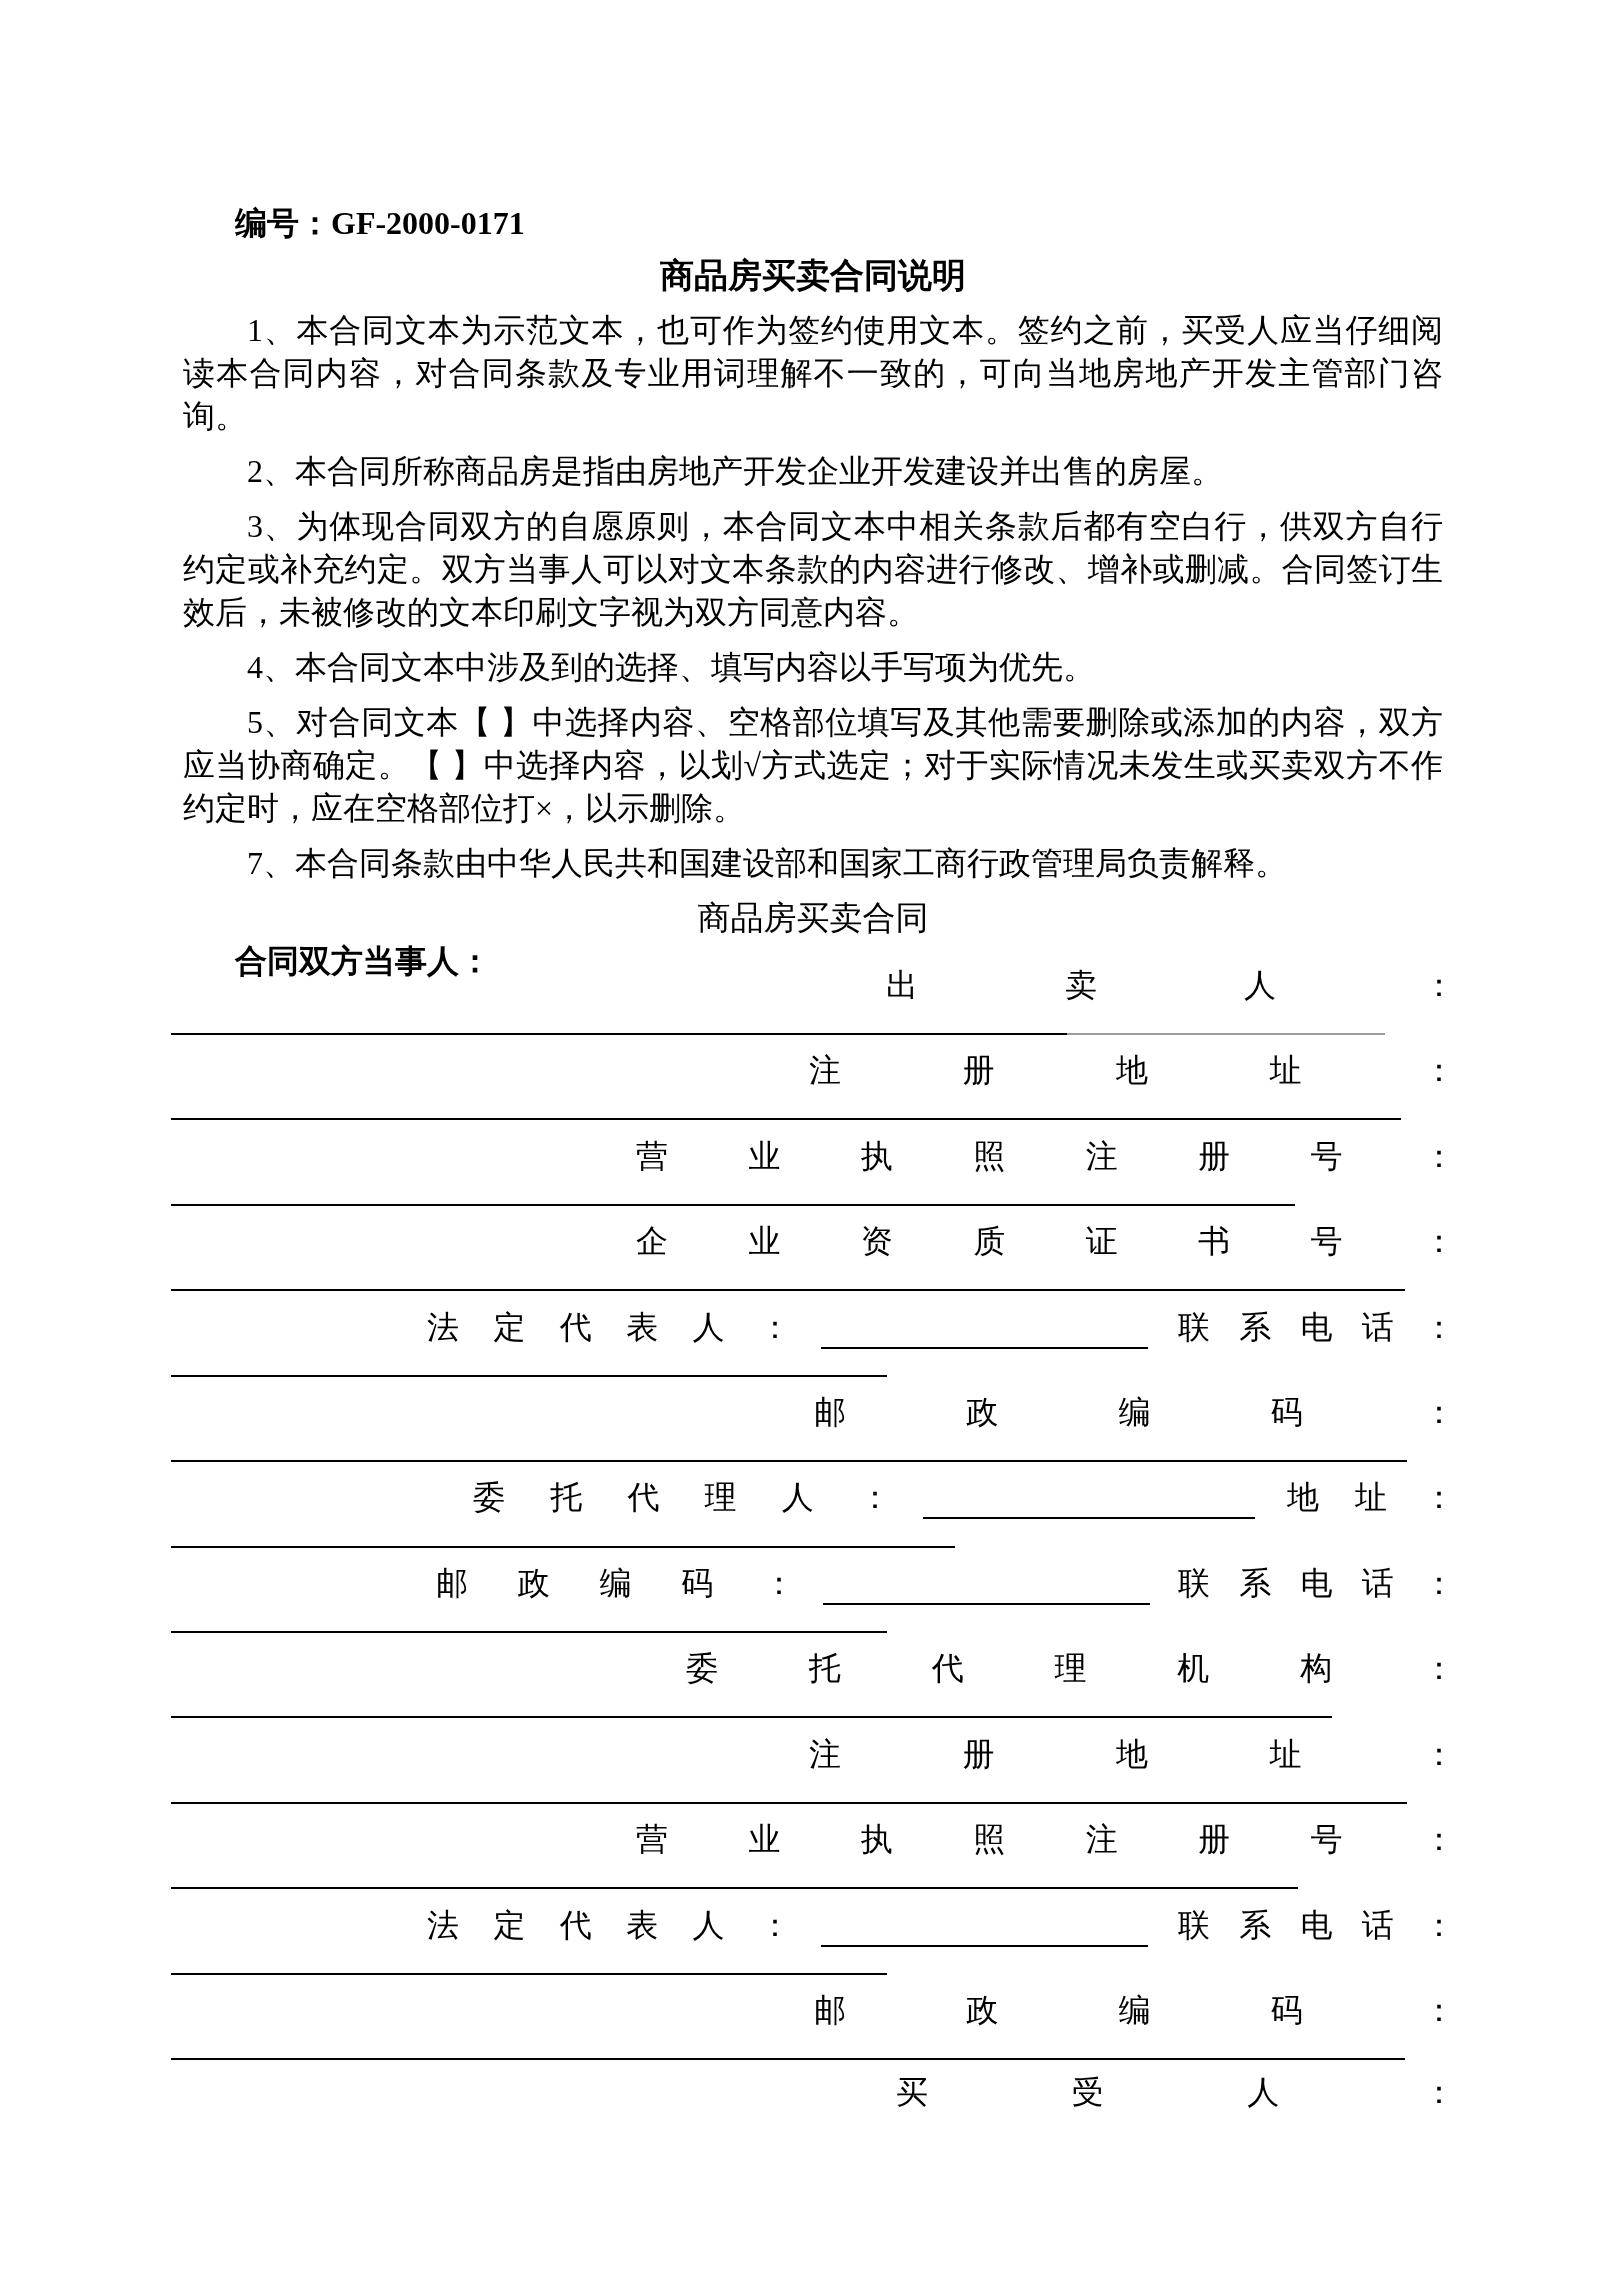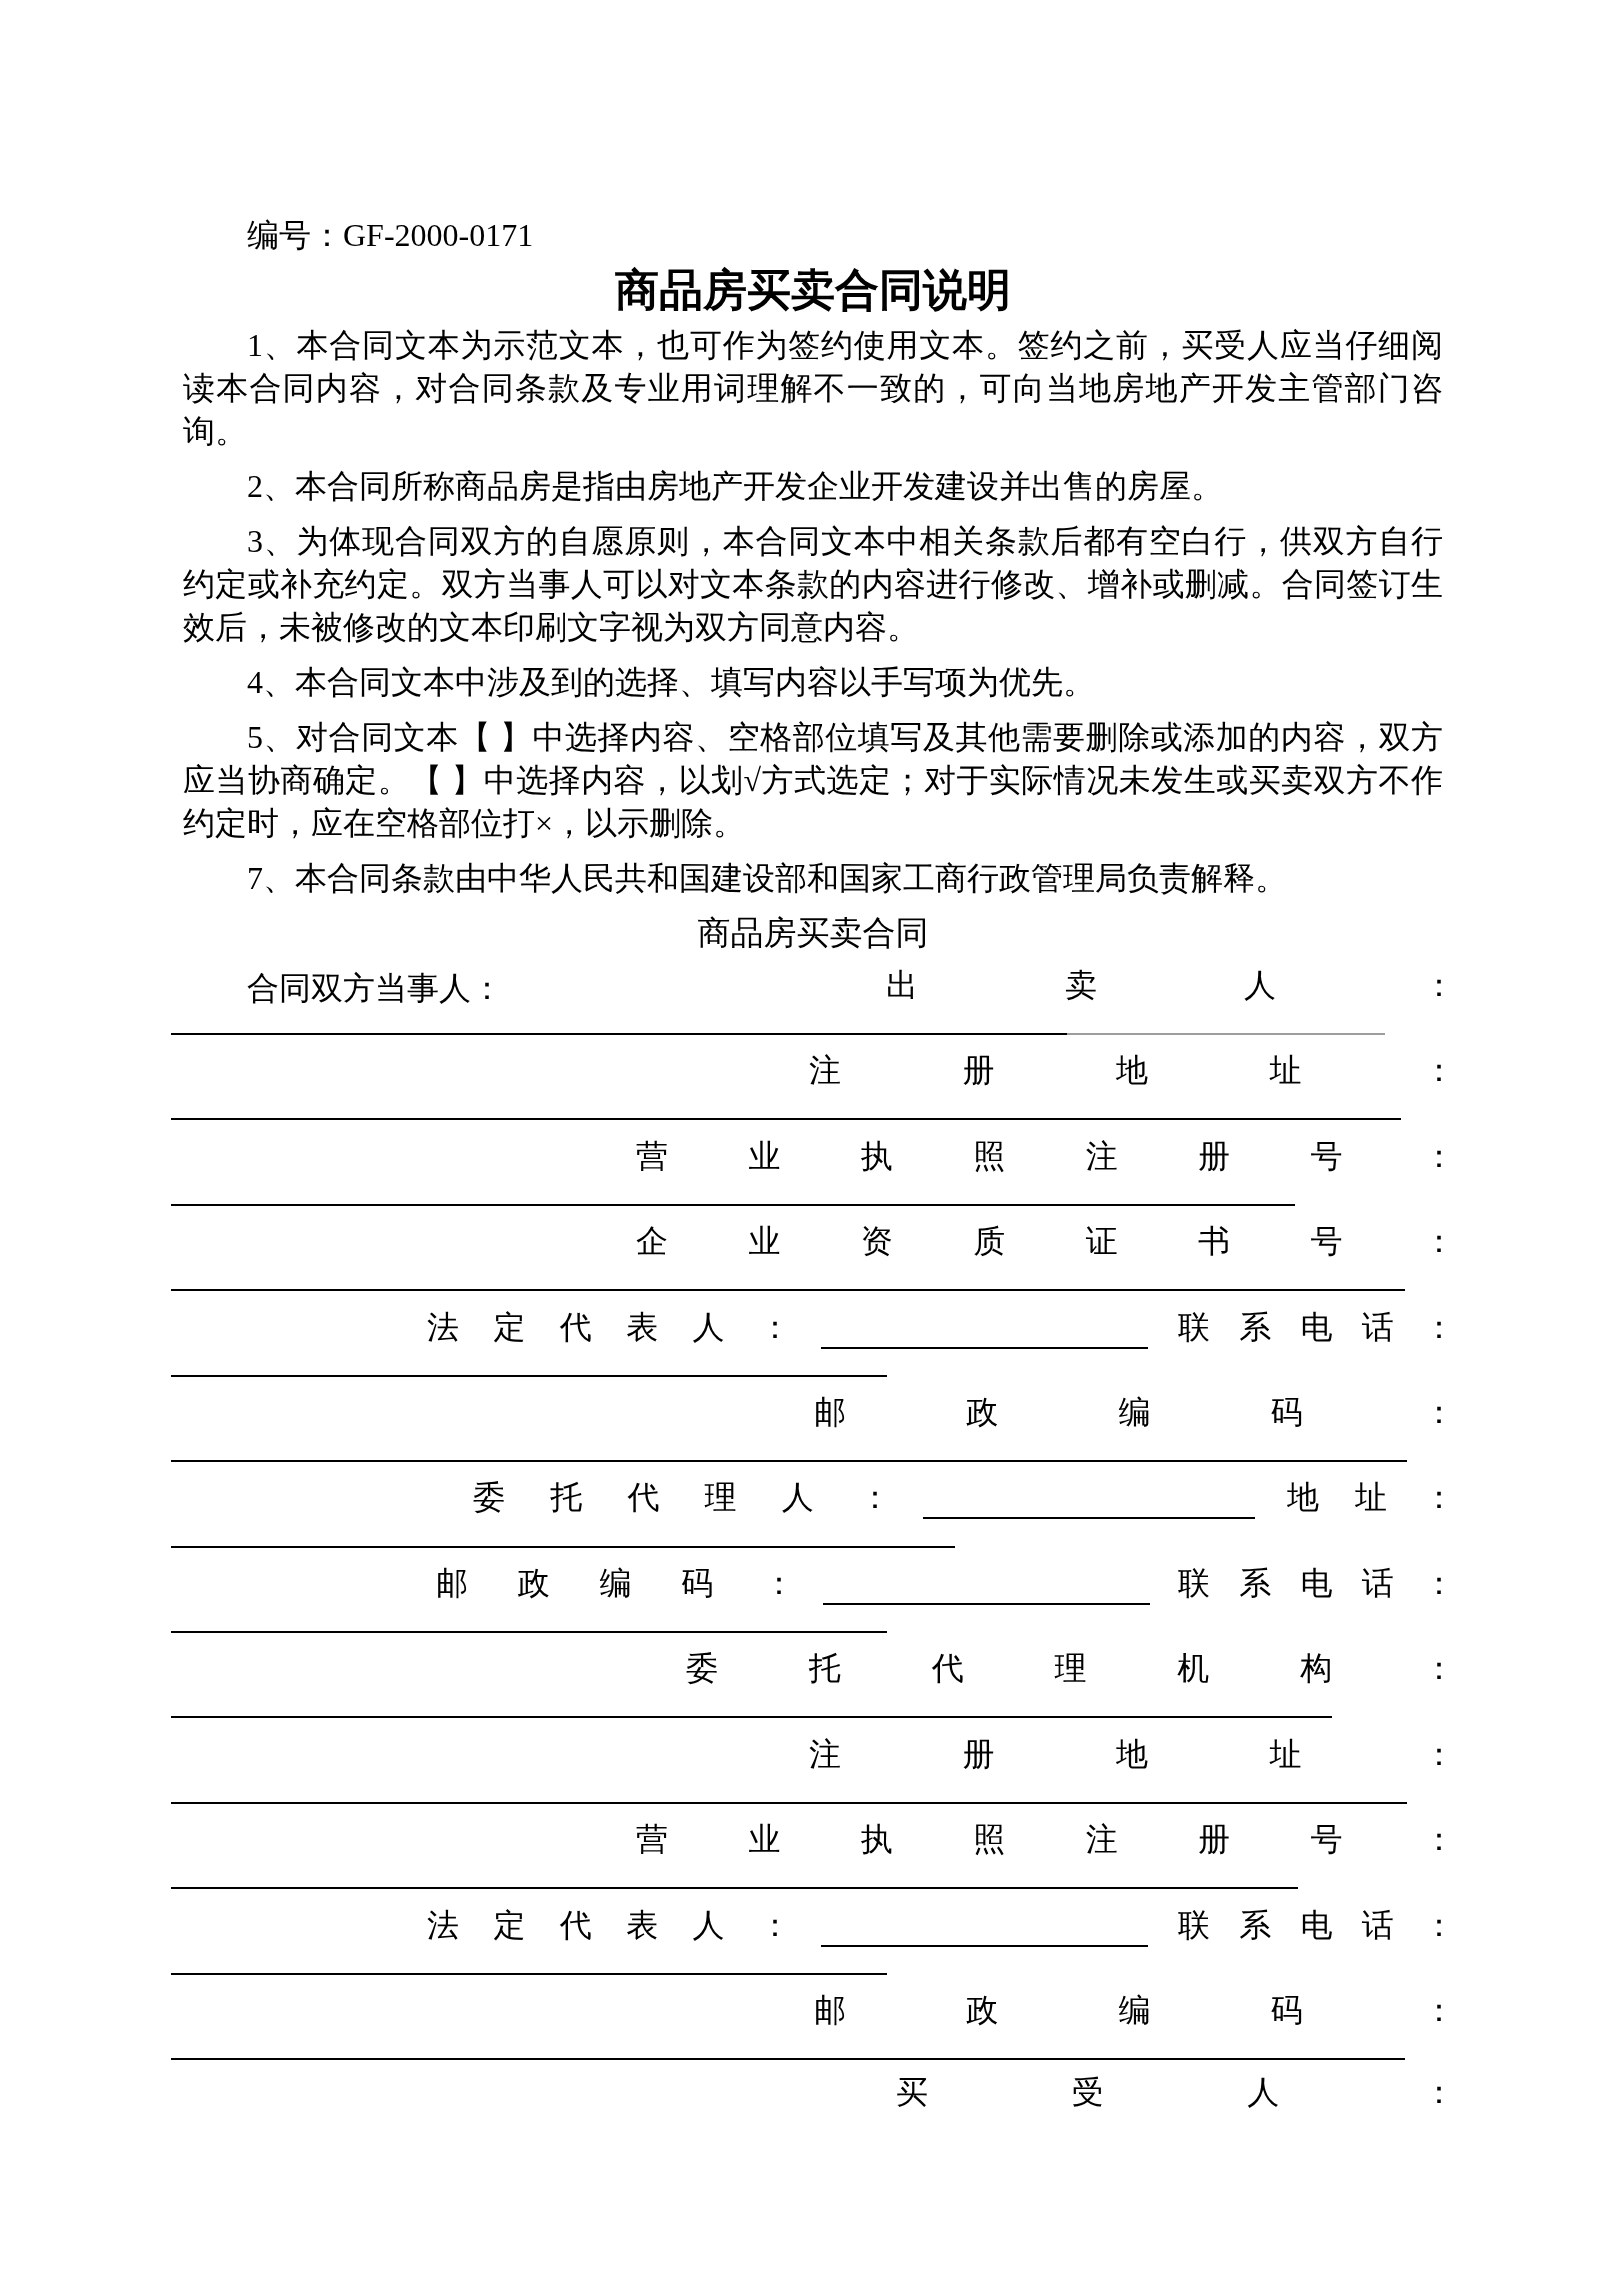--- a/index.html
+++ b/index.html
@@ -17,35 +17,35 @@
     left: 171px;
     top: 202px;
     width: 1284px;
     font-size: 32px;
     line-height: 43px;
   }
   .doc-number { text-indent: 2em; }
   .h1 {
     text-align: center;
     font-weight: bold;
-    font-size: 44px;
+    font-size: 34px;
     margin: 9px 0 7.3px 0;
   }
   .h2 {
     text-align: center;
     font-weight: normal;
     font-size: 33px;
     margin: 5.5px 0 0 0;
   }
   .para {
     margin: 12px;
     text-indent: 2em;
     text-align: justify;
   }
-  .plain-line { margin: 12px; }
+  .plain-line { margin: 0; font-weight: bold; }
   .indent2 { text-indent: 2em; }
 
   
   .frow {
     position: absolute;
     right: 168px;
     height: 43px;
     font-size: 32px;
     line-height: 43px;
   }

